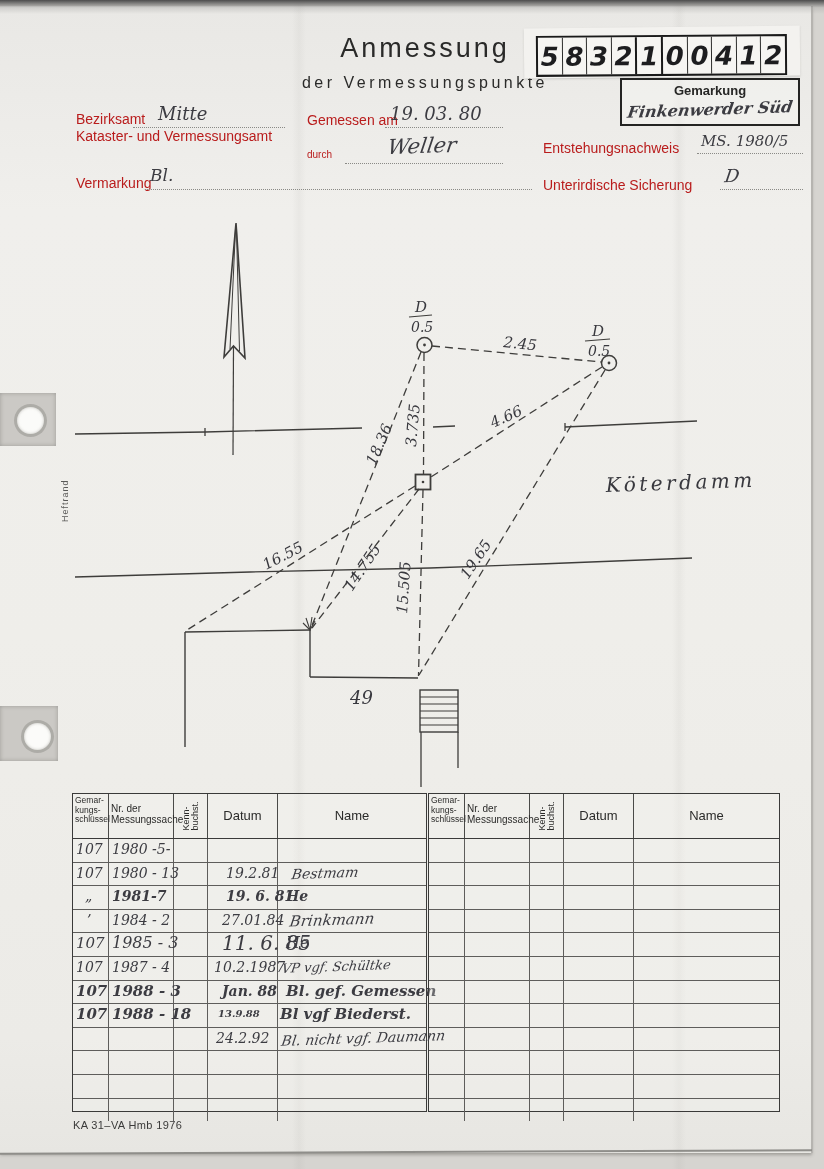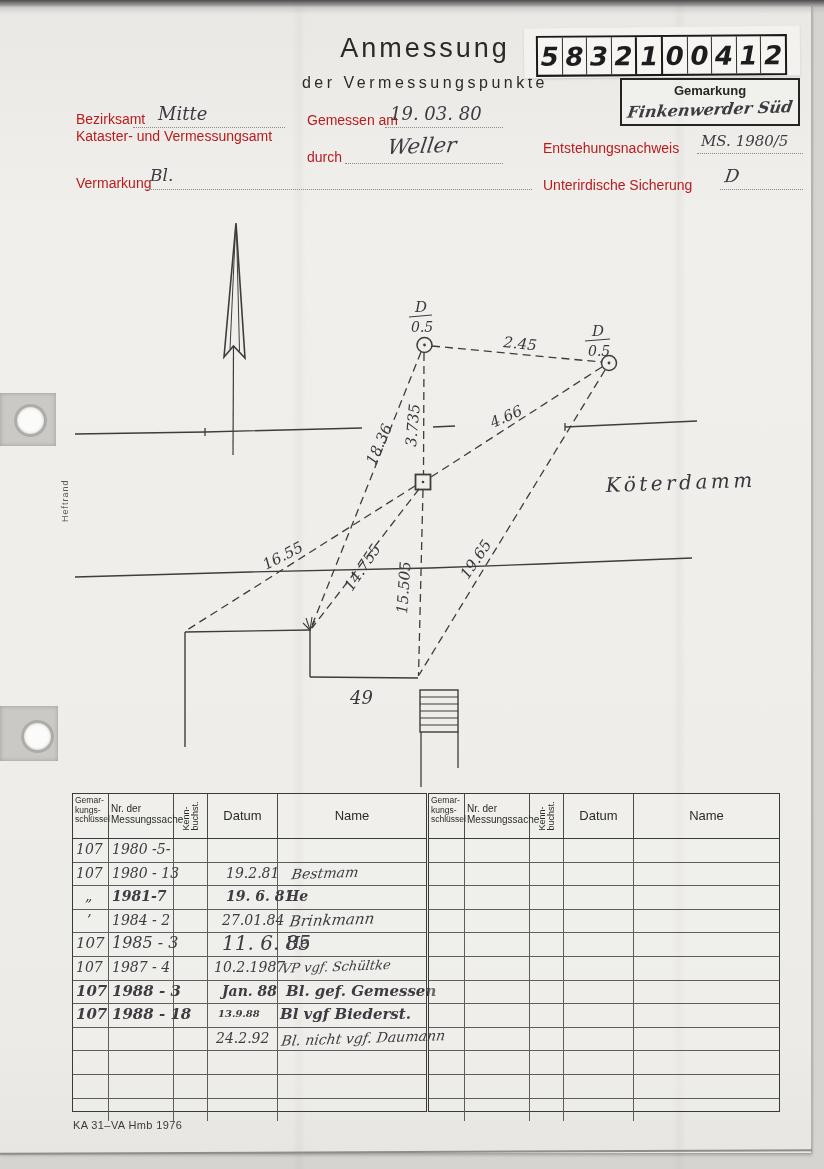--- a/index.html
+++ b/index.html
@@ -102,21 +102,21 @@
 
   <div class="print" style="left:76px;top:111px;font-size:14px;">Bezirksamt</div>
   <div class="hw" style="left:158px;top:103px;font-size:18px;">Mitte</div>
   <div class="dots" style="left:133px;top:126px;width:152px;"></div>
   <div class="print" style="left:76px;top:128px;font-size:14px;">Kataster- und Vermessungsamt</div>
 
   <div class="print" style="left:307px;top:112px;font-size:14px;">Gemessen am</div>
   <div class="hw" style="left:390px;top:103px;font-size:18px;">19. 03. 80</div>
   <div class="dots" style="left:385px;top:126px;width:118px;"></div>
 
-  <div class="print" style="left:307px;top:149px;font-size:14px;">durch</div>
+  <div class="print" style="left:307px;top:149px;font-size:10px;">durch</div>
   <div class="hw script" style="left:388px;top:134px;font-size:21px;">Weller</div>
   <div class="dots" style="left:345px;top:162px;width:158px;"></div>
 
   <div class="print" style="left:543px;top:140px;font-size:14px;">Entstehungsnachweis</div>
   <div class="hw" style="left:701px;top:132px;font-size:15px;">MS. 1980/5</div>
   <div class="dots" style="left:697px;top:152px;width:106px;"></div>
 
   <div class="print" style="left:76px;top:175px;font-size:14px;">Vermarkung</div>
   <div class="hw" style="left:150px;top:165px;font-size:17px;">Bl.</div>
   <div class="dots" style="left:145px;top:188px;width:387px;"></div>

